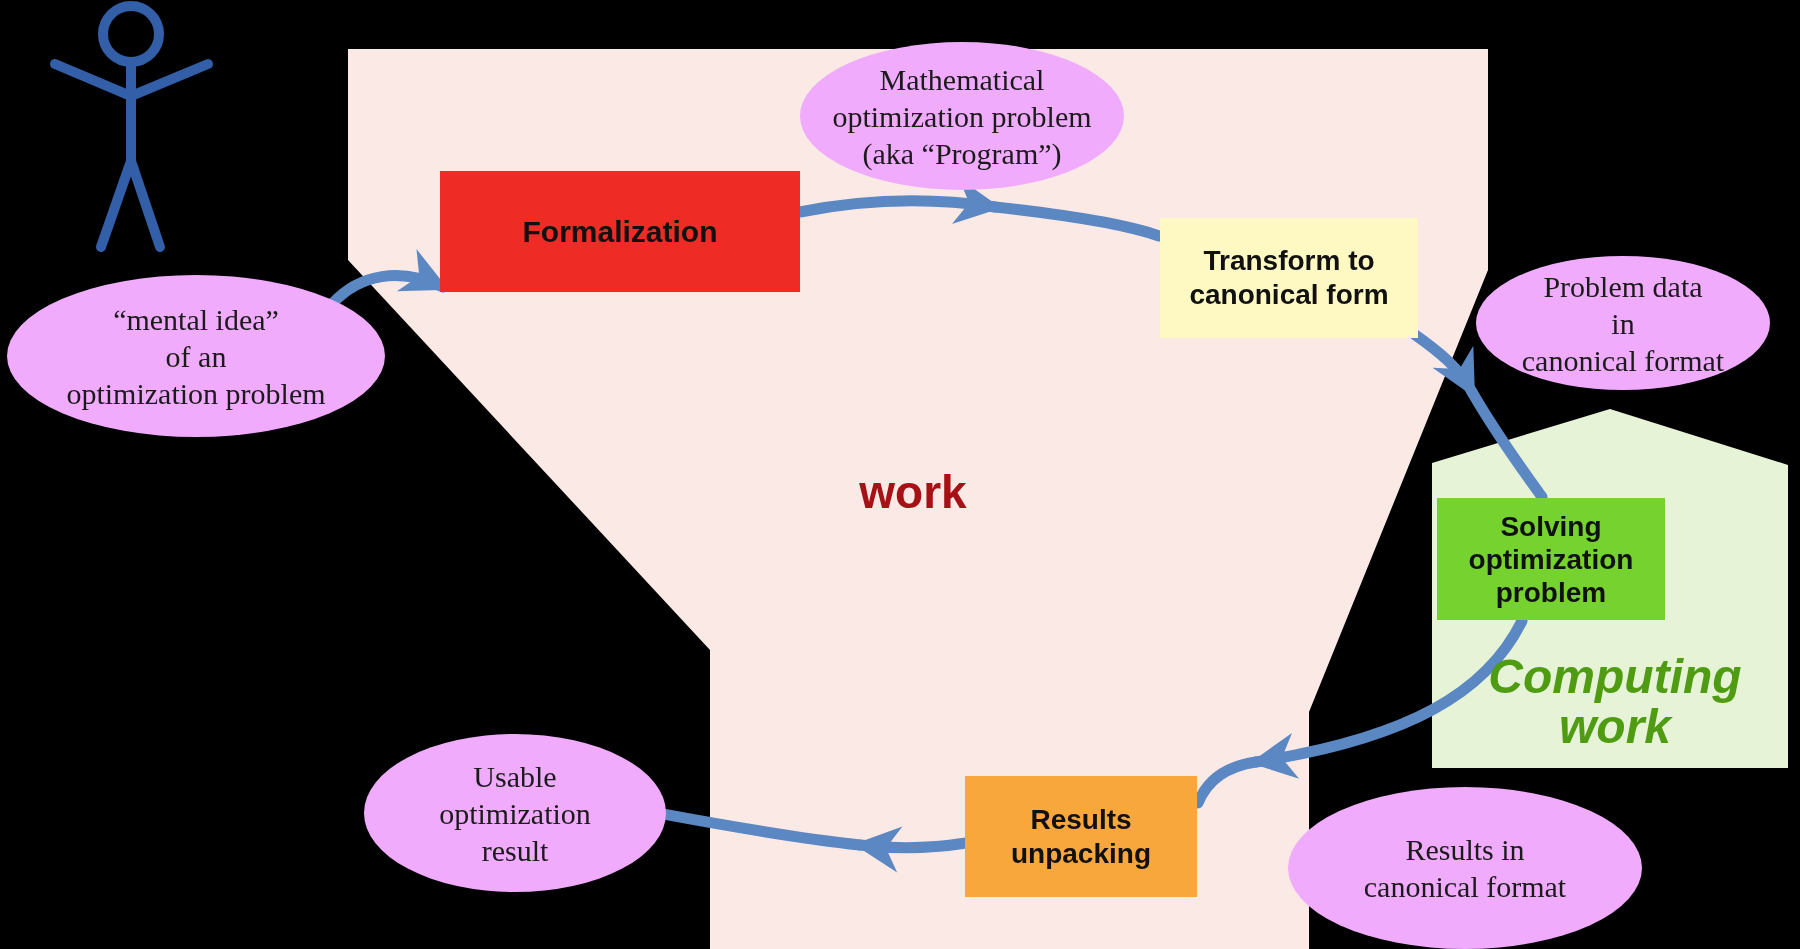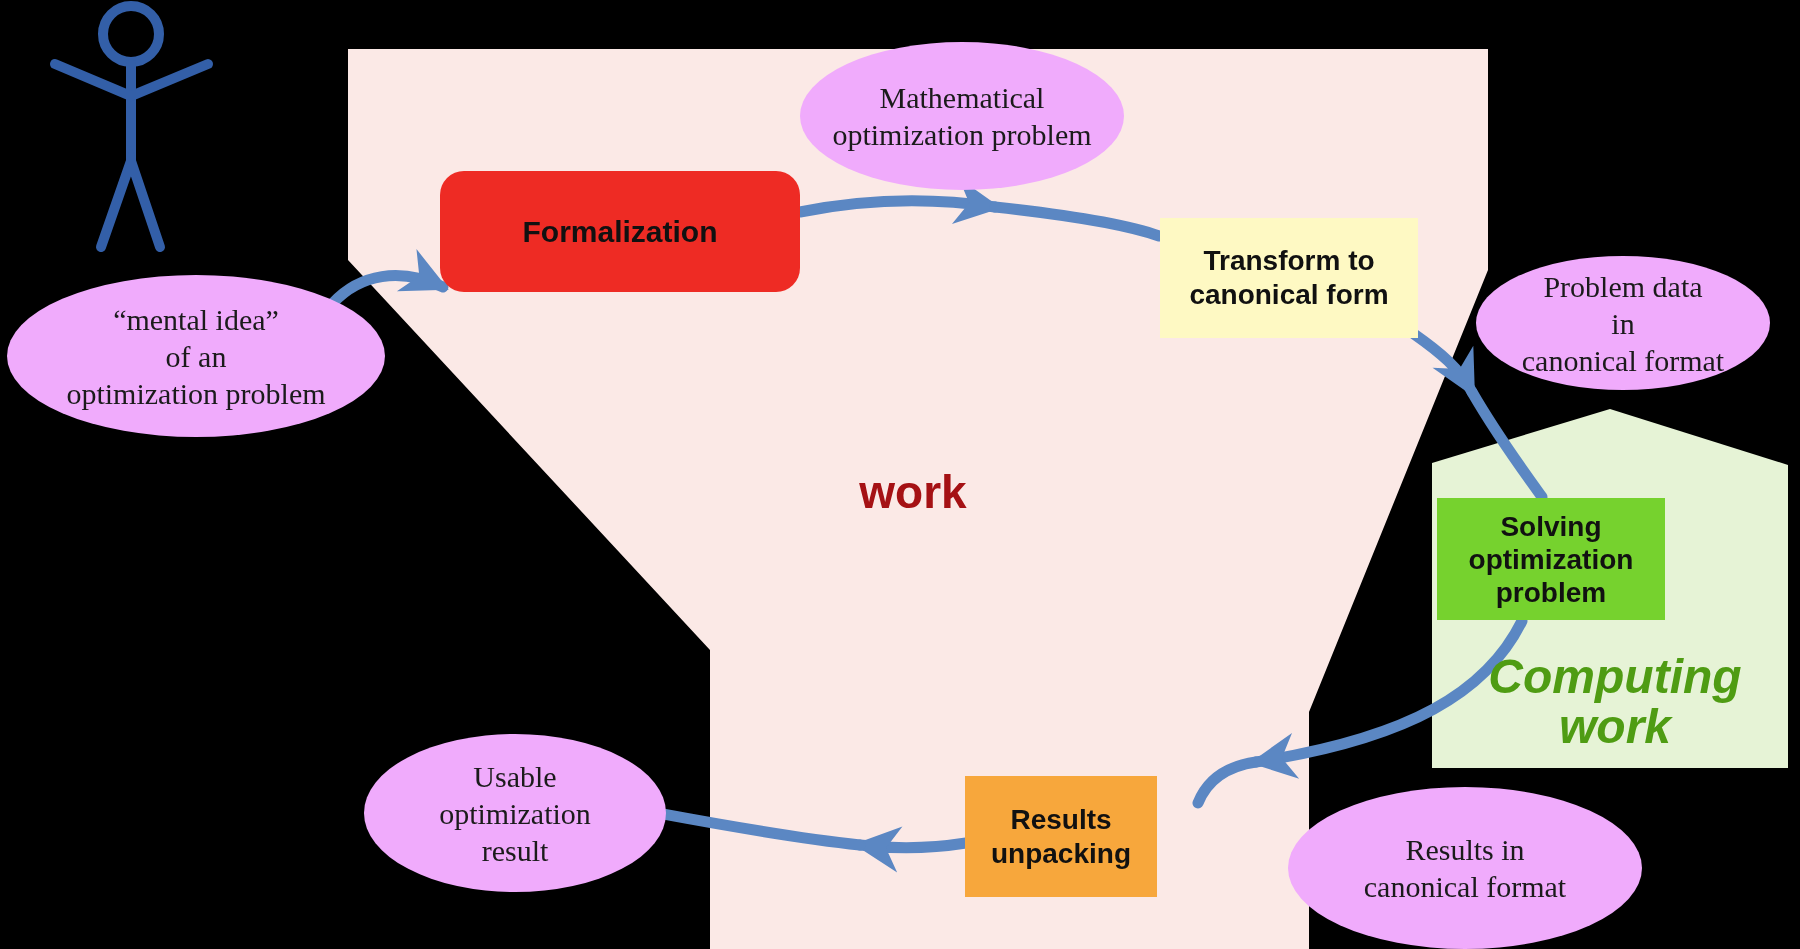--- a/index.html
+++ b/index.html
@@ -4,24 +4,24 @@
 <style>
   html,body{margin:0;padding:0;background:#000;}
   .stage{
     position:relative;width:1800px;height:949px;background:#000;
     overflow:hidden;font-family:"Liberation Sans",sans-serif;
   }
   .stage svg{position:absolute;left:0;top:0;}
   .node{position:absolute;display:flex;flex-direction:column;align-items:center;justify-content:center;text-align:center;}
   .box{color:#111;font-weight:bold;}
   .box .ln{display:block;}
-  .box-red{left:440px;top:171px;width:360px;height:121px;background:#ee2b24;font-size:30px;line-height:37px;border-radius:24px;}
+  .box-red{left:440px;top:171px;width:360px;height:121px;background:#ee2b24;font-size:30px;line-height:37px;}
   .box-orange1{left:1160px;top:218px;width:258px;height:120px;background:#fef9c3;font-size:28px;line-height:34px;}
   .box-green{left:1437px;top:498px;width:228px;height:122px;background:#76d22e;font-size:28px;line-height:33px;}
-  .box-orange2{left:965px;top:776px;width:192px;height:121px;background:#f7a73c;font-size:28px;line-height:34px;}
+  .box-orange2{left:965px;top:776px;width:232px;height:121px;background:#f7a73c;font-size:28px;line-height:34px;}
   .ellipse{
     background:#f0abfc;border-radius:50%;color:#1b1b1b;
     font-family:"Liberation Serif",serif;font-size:30px;line-height:37px;
   }
   .el-mental{left:7px;top:275px;width:378px;height:162px;}
   .el-math{left:800px;top:42px;width:324px;height:148px;}
   .el-pdata{left:1476px;top:256px;width:294px;height:134px;}
   .el-rescan{left:1288px;top:787px;width:354px;height:162px;}
   .el-usable{left:364px;top:734px;width:302px;height:158px;}
   .region-label{position:absolute;text-align:center;font-weight:bold;}
@@ -86,20 +86,21 @@
 
   <div class="node ellipse el-mental">
     <span class="ln">“mental idea”</span>
     <span class="ln">of an</span>
     <span class="ln">optimization problem</span>
   </div>
 
   <div class="node ellipse el-math">
     <span class="ln">Mathematical</span>
     <span class="ln">optimization problem</span>
+    <span class="ln">(aka “Program”)</span>
   </div>
 
   <div class="node ellipse el-pdata">
     <span class="ln">Problem data</span>
     <span class="ln">in</span>
     <span class="ln">canonical format</span>
   </div>
 
   <div class="node ellipse el-rescan">
     <span class="ln">Results in</span>

